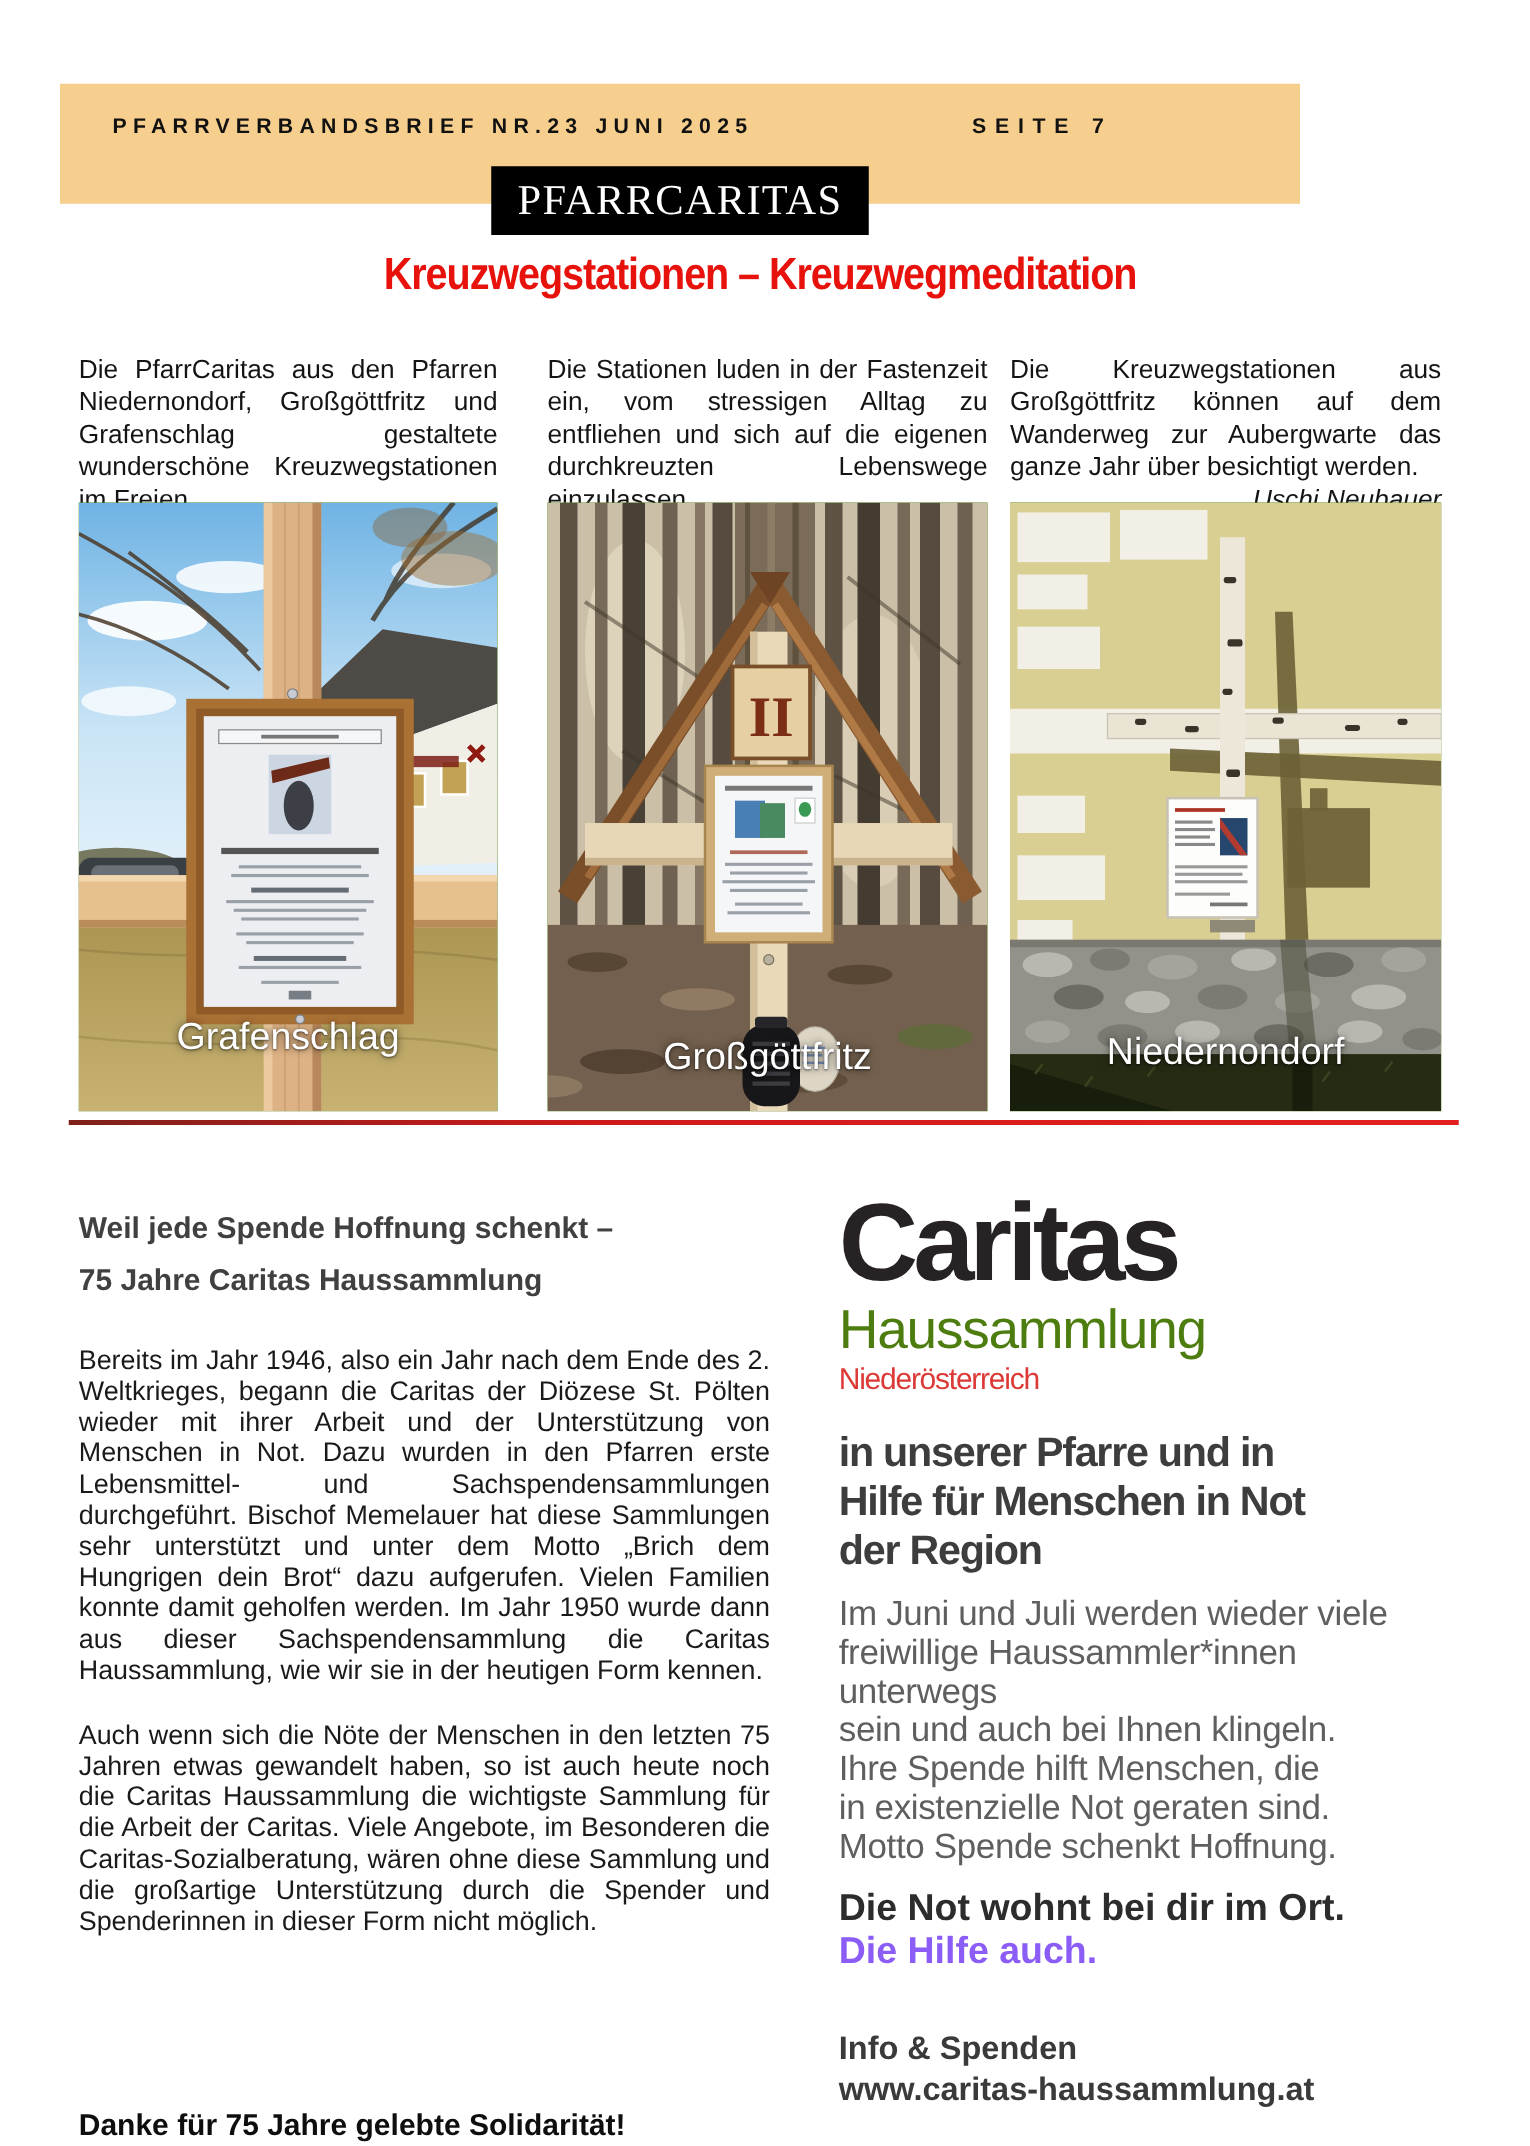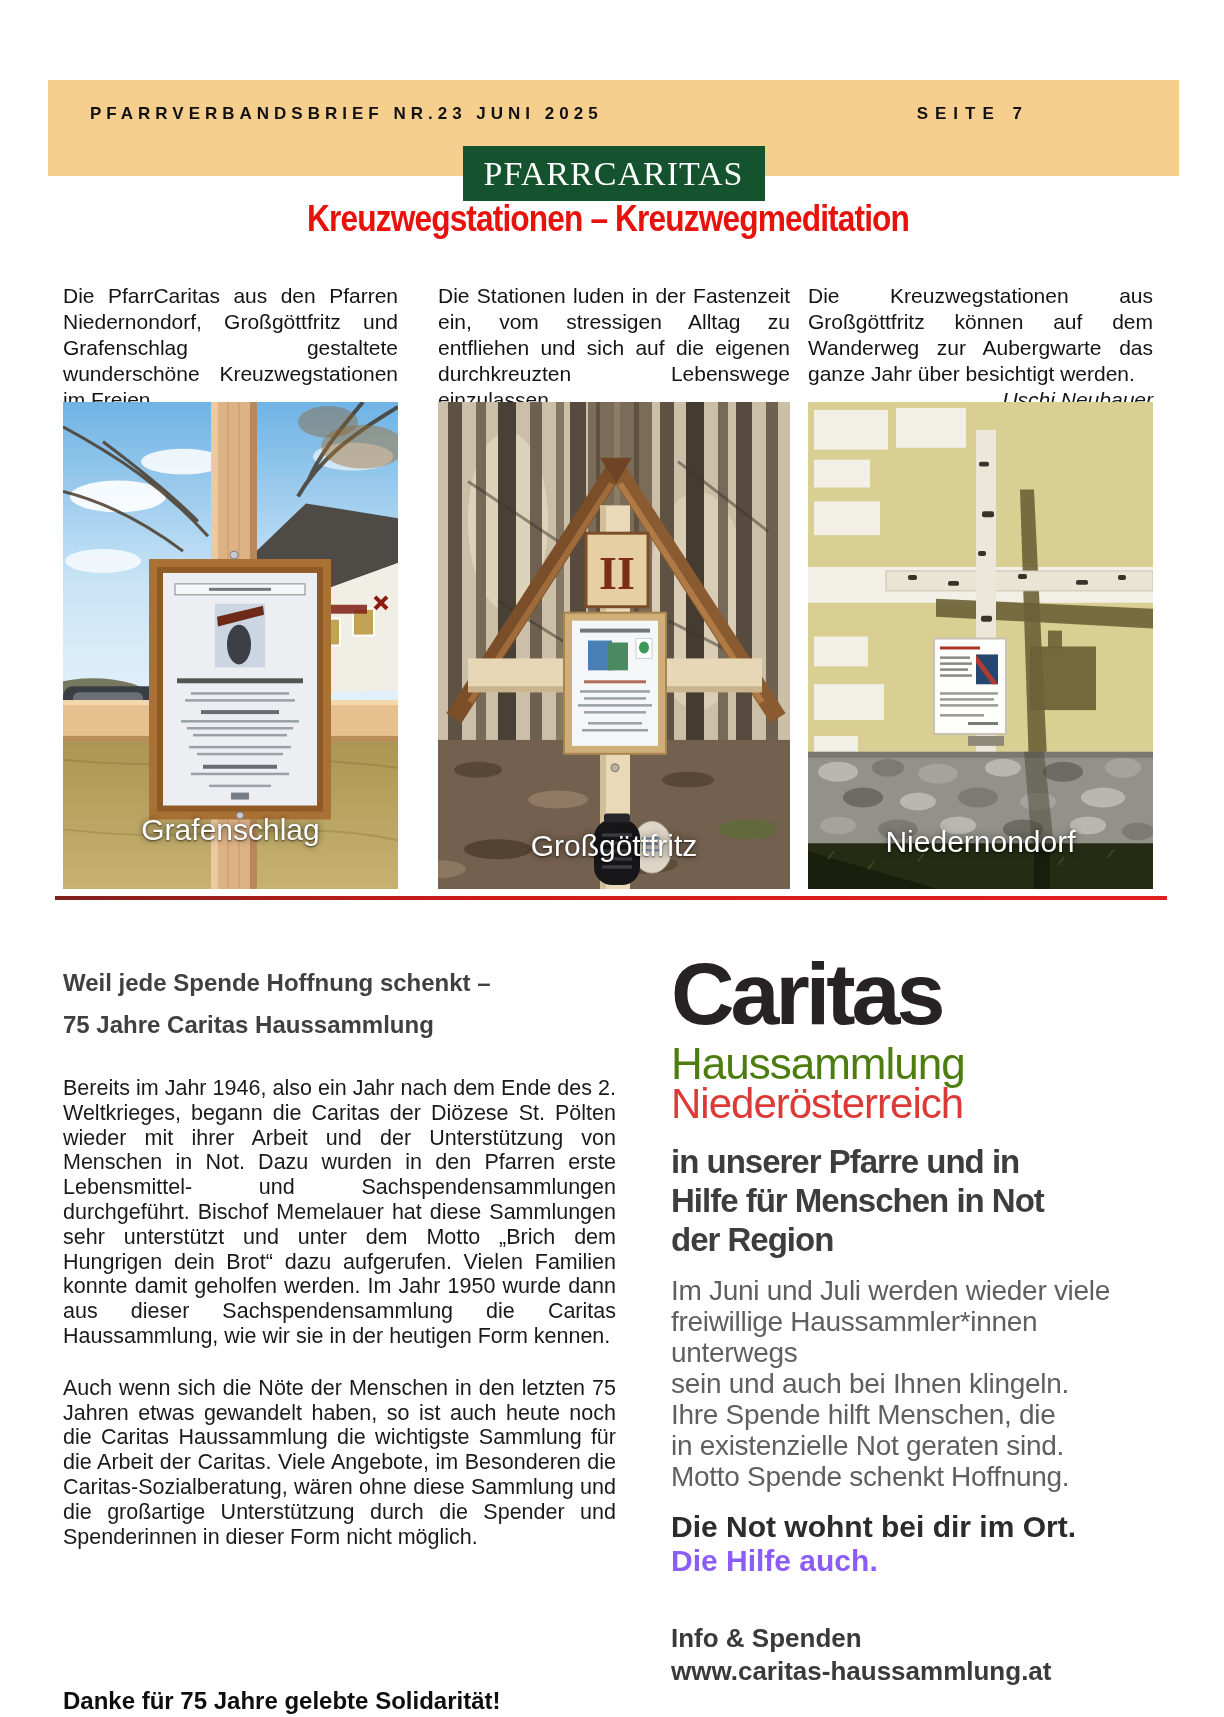--- a/index.html
+++ b/index.html
@@ -1,25 +1,25 @@
 <!DOCTYPE html>
 <html lang="de"><head>
 <meta charset="utf-8">
 <style>
   html,body{margin:0;padding:0;background:#ffffff;}
   .page{position:relative;width:1224px;height:1717px;background:#fff;overflow:hidden;
         font-family:"Liberation Sans", sans-serif;color:#161616;}
 
   
-  .band{position:absolute;left:48px;top:80px;width:1131px;height:96px;background:#f6ce8e;}
+  .band{position:absolute;left:48px;top:67px;width:992px;height:96px;background:#f6ce8e;}
   .band-row{display:flex;justify-content:space-between;align-items:flex-start;
             padding:24px 150px 0 42px;font-weight:bold;font-size:17px;letter-spacing:5px;color:#111;}
   .band-right{letter-spacing:7px;white-space:nowrap;}
   .red-banner{position:absolute;left:50%;transform:translateX(-50%);bottom:-25px;width:302px;height:55px;
-              background:#14532d;display:flex;align-items:center;justify-content:center;}
+              background:#000000;display:flex;align-items:center;justify-content:center;}
   .red-banner span{font-family:"Liberation Serif", serif;font-size:34px;color:#ffffff;letter-spacing:1px;}
 
   
   .article-title{position:absolute;top:198px;left:63px;width:1090px;text-align:center;}
   .article-title span{display:inline-block;transform:scaleX(0.88);transform-origin:center;
        font-size:36px;font-weight:bold;color:#e8120d;letter-spacing:-1px;white-space:nowrap;}
   .intro-grid{position:absolute;top:262px;left:63px;width:1090px;display:flex;}
   .col{text-align:justify;font-size:21px;line-height:26px;color:#141414;hyphens:auto;}
   .col1{width:335px;margin-right:40px;}
   .col2{width:352px;margin-right:18px;}
@@ -45,21 +45,21 @@
   
   .s2{position:absolute;top:962px;left:63px;width:553px;}
   .s2-title{font-size:24px;font-weight:bold;color:#404040;line-height:42px;margin:0 0 30px 0;}
   .s2 p{margin:0 0 27px 0;text-align:justify;font-size:21.5px;line-height:24.8px;color:#1a1a1a;hyphens:auto;}
   .closing{position:absolute;top:1687px;left:63px;font-size:24px;font-weight:bold;color:#0e0e0e;}
 
   
   .ad{position:absolute;top:952px;left:671px;width:492px;}
   .ad-logo{font-size:88px;font-weight:bold;color:#272223;letter-spacing:-4px;line-height:84px;}
   .ad-campaign{font-size:44px;font-weight:normal;color:#4d7c0f;letter-spacing:-1px;margin-top:8px;line-height:40px;}
-  .ad-region{font-size:42px;color:#dc3a36;letter-spacing:-1px;line-height:40px;}
+  .ad-region{font-size:24px;color:#dc3a36;letter-spacing:-1px;line-height:40px;}
   .ad-headline{margin-top:18px;font-size:33px;font-weight:bold;color:#3d3d3d;line-height:39px;letter-spacing:-1px;}
   .ad-body{margin-top:16px;font-size:28px;color:#5f5f5f;line-height:31px;letter-spacing:-0.3px;}
   .ad-slogans{margin-top:18px;font-size:30px;font-weight:bold;line-height:34px;}
   .slogan-dark{color:#2c2c2c;}
   .slogan-red{color:#8b5cf6;}
   .ad-info{margin-top:44px;text-align:left;font-size:26px;font-weight:bold;color:#3a3a3a;line-height:33px;}
 </style>
 </head>
 <body>
 

